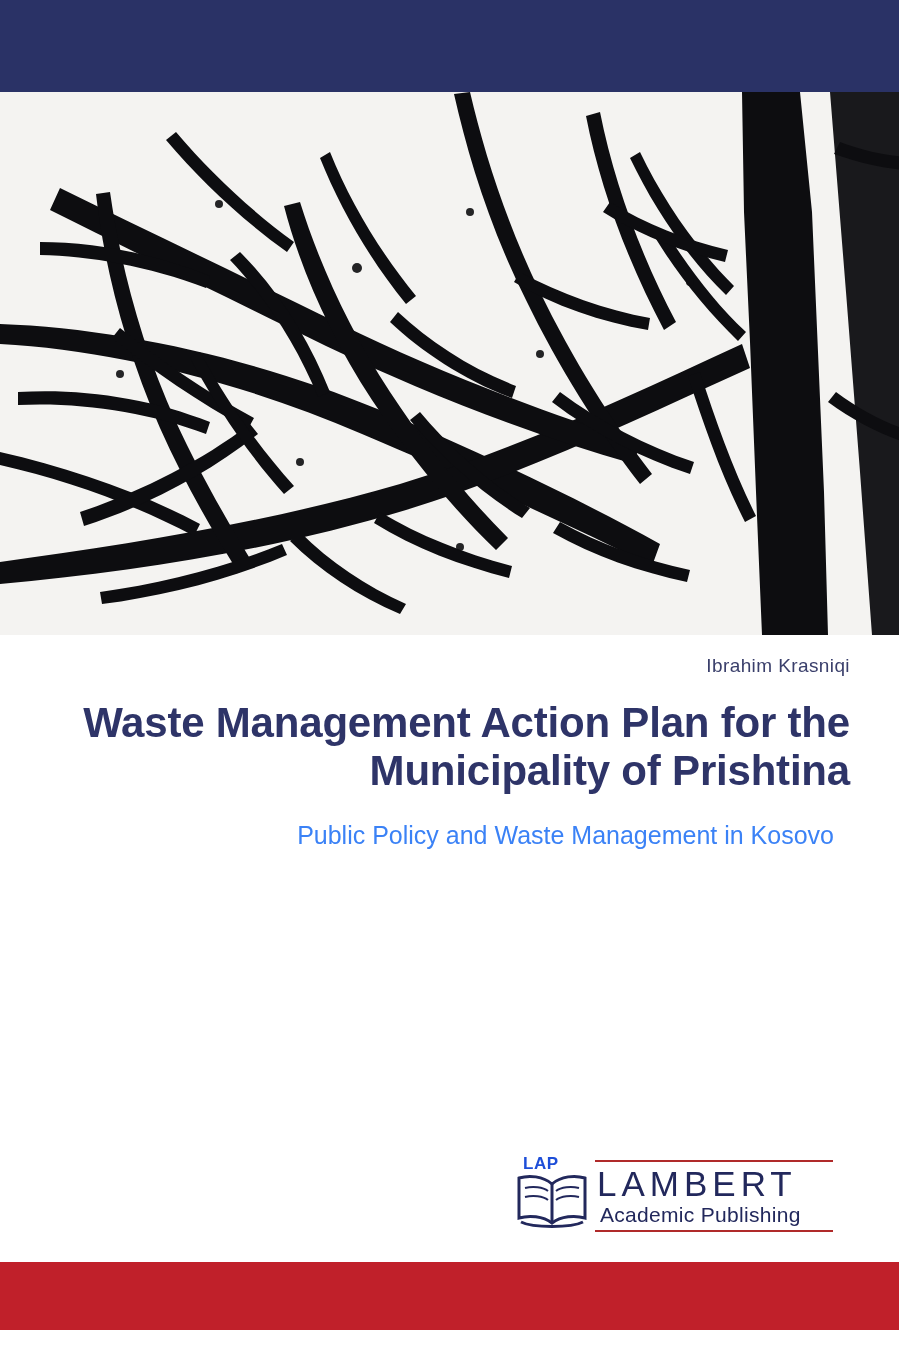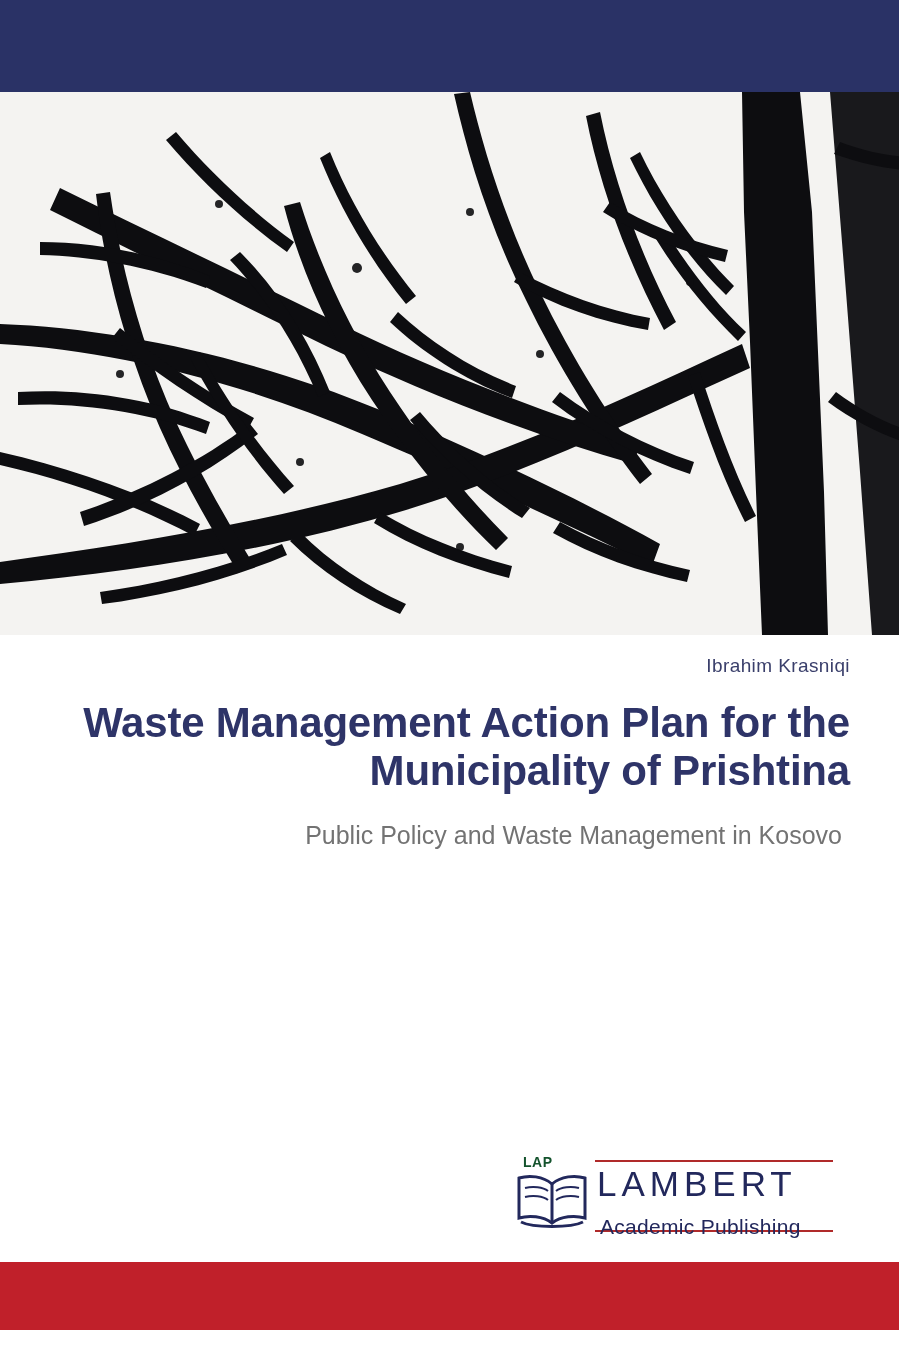--- a/index.html
+++ b/index.html
@@ -59,22 +59,22 @@
   .title {
     font-size: 42px;
     line-height: 1.14;
     font-weight: bold;
     color: #2e3468;
     margin: 8px 0 26px 0;
     letter-spacing: -0.2px;
   }
   .subtitle {
     font-size: 25px;
-    color: #737373;
-    margin: 8px;
+    color: #3b82f6;
+    margin: 16px;
     font-weight: normal;
   }
   
   .logo {
     position: absolute;
     left: 505px;
     top: 1150px;
     width: 330px;
     height: 95px;
   }
@@ -98,33 +98,33 @@
     top: 16px;
     font-size: 35px;
     font-weight: normal;
     color: #22285c;
     letter-spacing: 5px;
     line-height: 1;
   }
   .logo-academic {
     position: absolute;
     left: 95px;
-    top: 66px;
+    top: 54px;
     font-size: 21px;
     color: #22285c;
     letter-spacing: 0.3px;
     line-height: 1;
   }
   .logo-lap {
     position: absolute;
     left: 18px;
     top: 4px;
-    font-size: 14px;
+    font-size: 17px;
     font-weight: bold;
-    color: #14532d;
+    color: #1d4ed8;
     letter-spacing: 0.5px;
   }
   .logo-book {
     position: absolute;
     left: 8px;
     top: 20px;
     width: 78px;
     height: 62px;
   }
   

